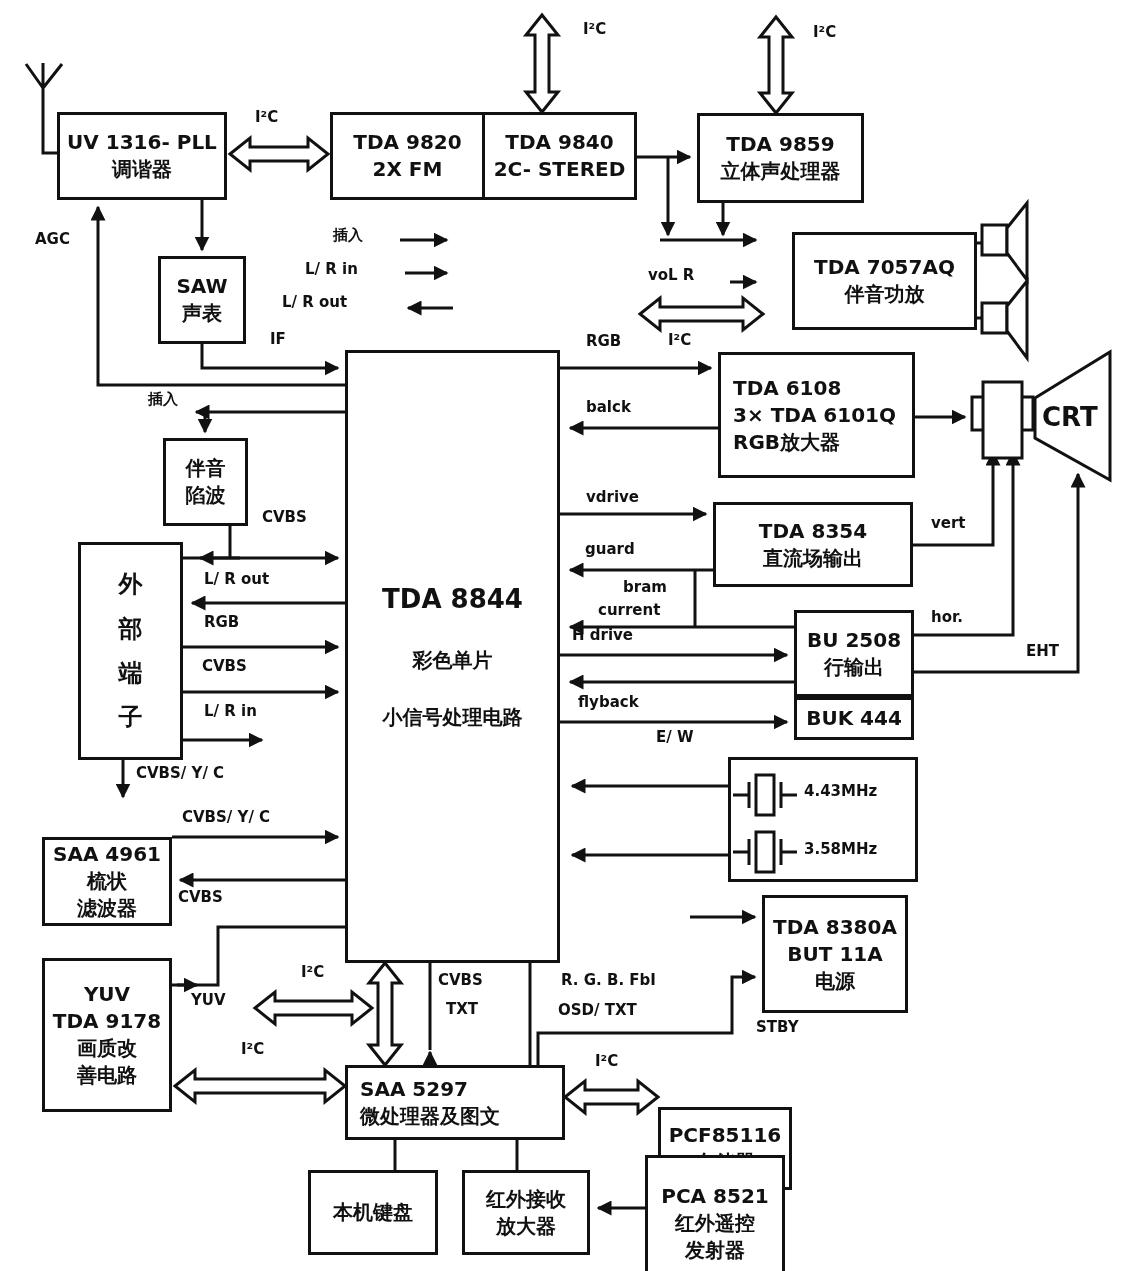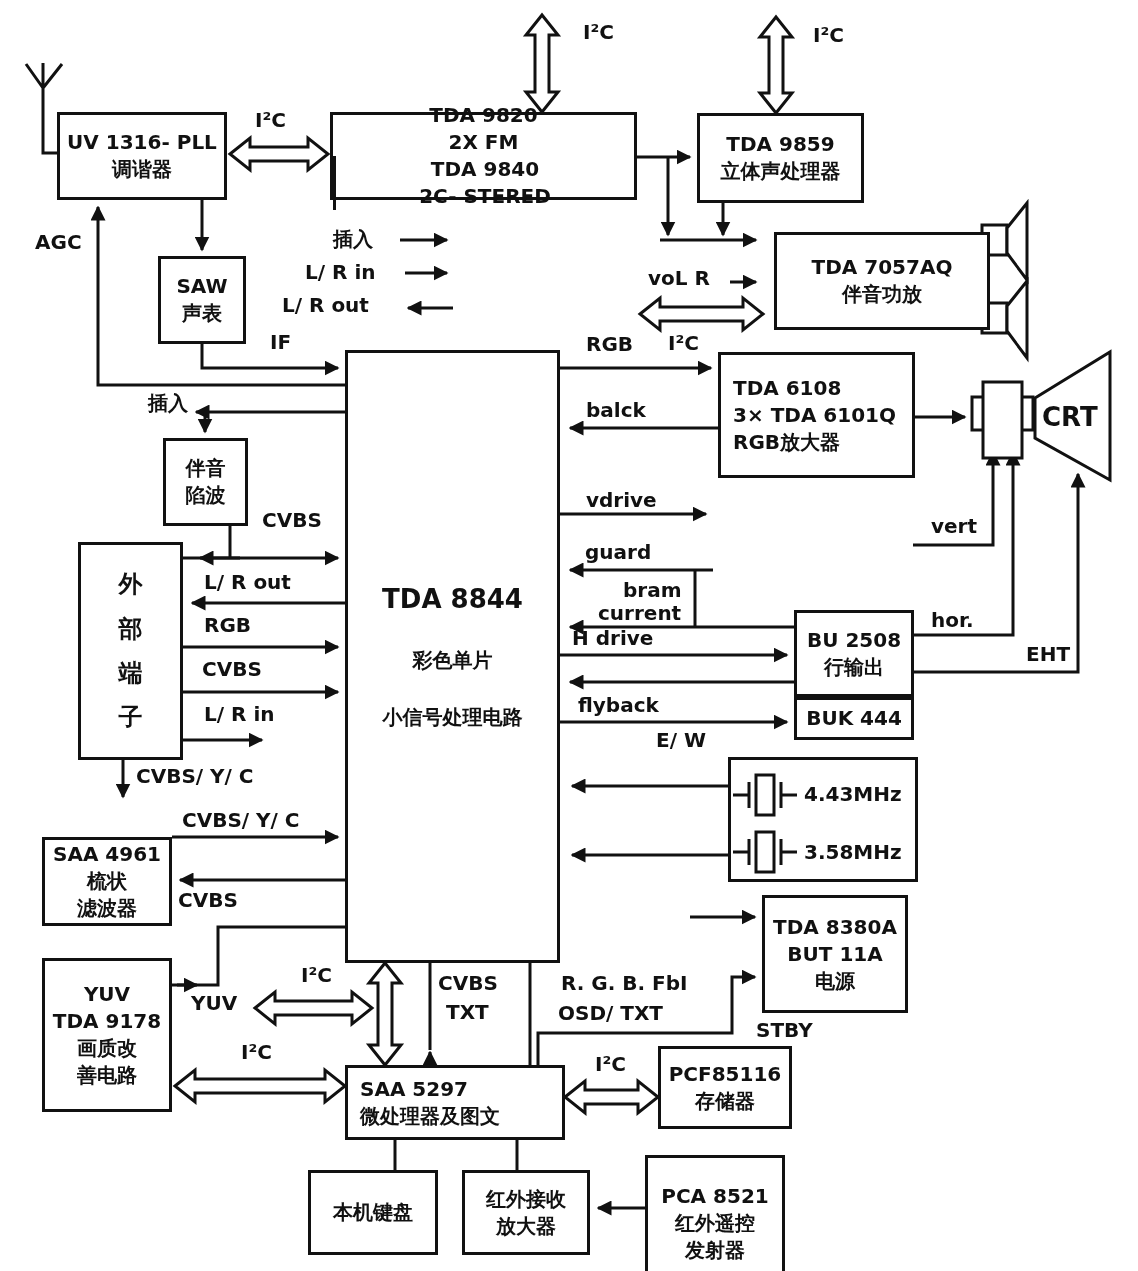--- a/index.html
+++ b/index.html
@@ -3,25 +3,25 @@
 <meta charset="utf-8">
 <style>
   html,body{margin:0;padding:0;background:#fff;}
   .canvas{position:relative;width:1138px;height:1271px;background:#fff;overflow:hidden;
           font-family:"DejaVu Sans","Liberation Sans",sans-serif;color:#111;}
   .wires{position:absolute;left:0;top:0;}
   .box{position:absolute;border:3px solid #111;background:#fff;box-sizing:border-box;
        display:flex;flex-direction:column;align-items:center;justify-content:center;
        text-align:center;font-weight:bold;font-size:20px;line-height:1.35;z-index:2;}
   .box span{display:block;}
-  .cells{flex-direction:column;align-items:stretch;padding:0;}
+  .cells{flex-direction:row;align-items:stretch;padding:0;}
   .cell{flex:1;display:flex;flex-direction:column;align-items:center;justify-content:center;}
   .cell+.cell{border-left:3px solid #111;}
   .leftal{align-items:flex-start;text-align:center;padding-left:12px;}
-  .lb{position:absolute;font-weight:bold;font-size:20px;white-space:nowrap;z-index:3;}
+  .lb{position:absolute;font-weight:bold;font-size:15px;white-space:nowrap;z-index:3;}
   .big{font-size:26px;}
   .vtext{font-size:24px;line-height:1.85;}
 </style>
 </head>
 <body>
 
 <div class="canvas">
 
   <svg class="wires" width="1138" height="1271" viewBox="0 0 1138 1271">
     <defs>
@@ -149,21 +149,21 @@
     <span>TDA 9859</span>
     <span>立体声处理器</span>
   </div>
 
   <div class="box" style="left:158px;top:256px;width:88px;height:88px">
     <span>SAW</span>
     <span>声表</span>
   </div>
 
 
-  <div class="box" style="left:774px;top:232px;width:216px;height:98px">
+  <div class="box" style="left:792px;top:232px;width:185px;height:98px">
     <span>TDA 7057AQ</span>
     <span>伴音功放</span>
   </div>
 
   <div class="box leftal" style="left:718px;top:352px;width:197px;height:126px">
     <span>TDA 6108</span>
     <span>3× TDA 6101Q</span>
     <span>RGB放大器</span>
   </div>
 
@@ -178,20 +178,24 @@
     <span>端</span>
     <span>子</span>
   </div>
 
   <div class="box" style="left:345px;top:350px;width:215px;height:613px;row-gap:30px">
     <span class="big">TDA 8844</span>
     <span>彩色单片</span>
     <span>小信号处理电路</span>
   </div>
 
+  <div class="box" style="left:713px;top:502px;width:200px;height:85px">
+    <span>TDA 8354</span>
+    <span>直流场输出</span>
+  </div>
 
   <div class="box" style="left:794px;top:610px;width:120px;height:87px">
     <span>BU 2508</span>
     <span>行输出</span>
   </div>
 
   <div class="box" style="left:794px;top:697px;width:120px;height:43px">
     <span>BUK 444</span>
   </div>
 
@@ -214,21 +218,21 @@
     <span>TDA 8380A</span>
     <span>BUT 11A</span>
     <span>电源</span>
   </div>
 
   <div class="box leftal" style="left:345px;top:1065px;width:220px;height:75px">
     <span>SAA 5297</span>
     <span>微处理器及图文</span>
   </div>
 
-  <div class="box" style="left:658px;top:1046px;width:134px;height:83px">
+  <div class="box" style="left:658px;top:1107px;width:134px;height:83px">
     <span>PCF85116</span>
     <span>存储器</span>
   </div>
 
   <div class="box" style="left:462px;top:1170px;width:128px;height:85px">
     <span>红外接收</span>
     <span>放大器</span>
   </div>
 
   <div class="box" style="left:308px;top:1170px;width:130px;height:85px">

